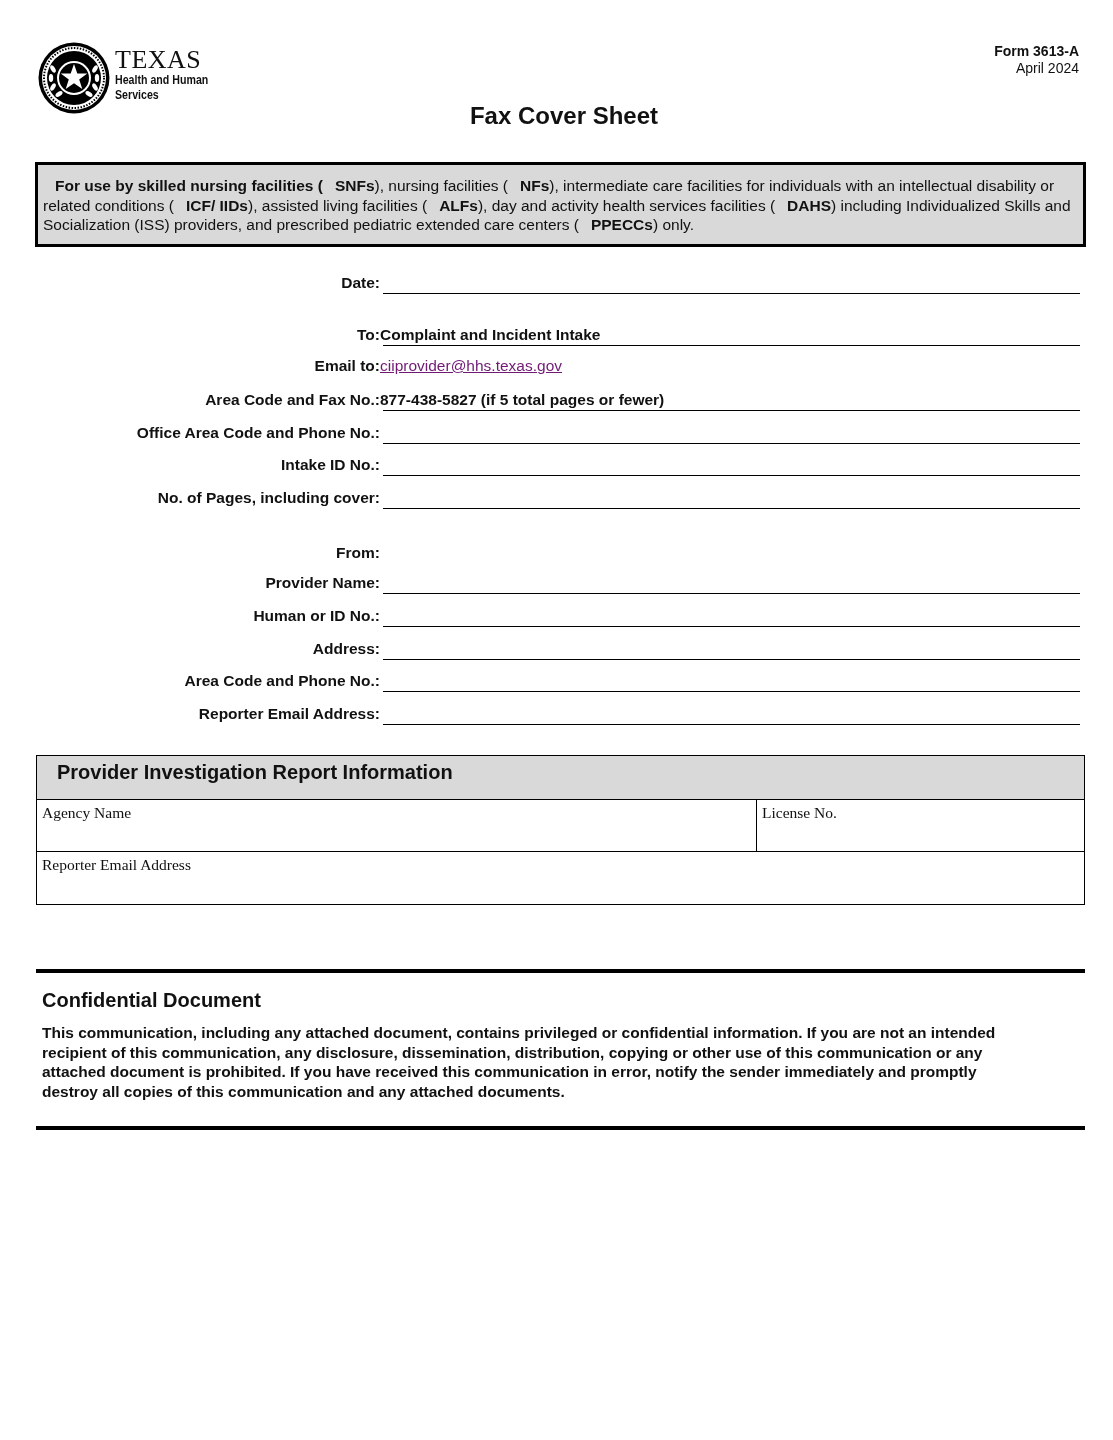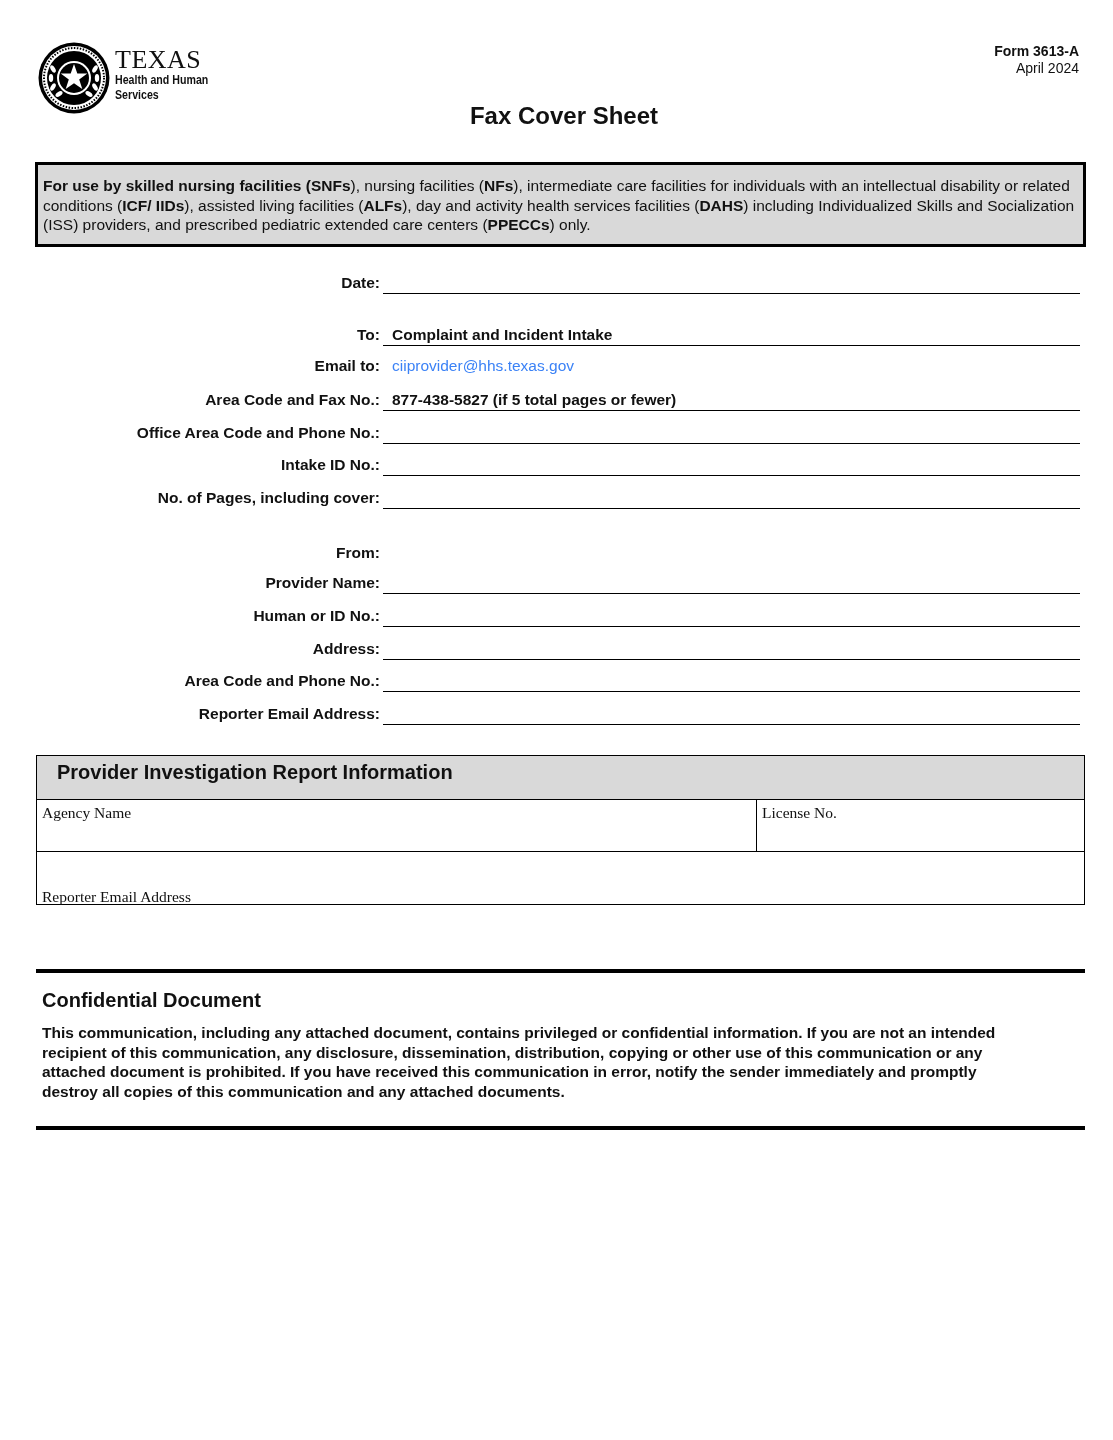--- a/index.html
+++ b/index.html
@@ -12,37 +12,37 @@
   .logo-texas { font-family: "Liberation Serif", serif; font-size: 26px; letter-spacing: 0.5px; display: block; margin-top: -6px; }
   .logo-sub { font-family: "Liberation Sans", sans-serif; font-size: 12.5px; font-weight: bold; display: block; transform: scaleX(0.85); transform-origin: left; line-height: 15px; }
 
   .form-id { position: absolute; right: 34px; top: 43px; text-align: right; font-size: 14px; line-height: 17px; }
   .form-id .num { font-weight: bold; display: block; }
   .form-id .date { display: block; }
 
   .title { position: absolute; left: 0; width: 1128px; top: 102px; text-align: center; font-size: 24px; font-weight: bold; }
 
   .notice { position: absolute; left: 35px; top: 162px; width: 1051px; height: 85px; background: #d9d9d9; border: 3px solid #000; padding: 11px 5px 0 5px; font-size: 15.5px; line-height: 19.5px; }
-  .notice b { font-weight: bold; }
+  .notice b { font-weight: bold; margin-left: 12px; }
 
   .field { position: absolute; left: 0; width: 1080px; height: 24px; text-align: right; }
   .field .lbl { position: absolute; right: 700px; bottom: 2px; font-size: 15.5px; font-weight: bold; white-space: nowrap; }
   .field .line { position: absolute; left: 383px; right: 0; bottom: 0; height: 24px; border-bottom: 1.3px solid #000; }
   .field .line.noline { border-bottom: none; }
-  .field .val { position: absolute; left: 392px; bottom: 2px; font-size: 15.5px; font-weight: bold; white-space: nowrap; }
-  .field .link { font-weight: normal; color: #3b82f6; }
+  .field .val { position: absolute; left: 380px; bottom: 2px; font-size: 15.5px; font-weight: bold; white-space: nowrap; }
+  .field .link { font-weight: normal; color: #701a75; text-decoration: underline; }
 
   .pir { position: absolute; left: 36px; top: 755px; width: 1049px; border: 1px solid #000; }
   .pir-head { height: 44px; background: #d9d9d9; border-bottom: 1px solid #000; font-size: 20px; font-weight: bold; padding: 5px 0 0 20px; }
   .pir-row { display: flex; height: 52px; border-bottom: 1px solid #000; }
   .pir-row:last-child { border-bottom: none; height: 52px; }
   .pir-cell { font-size: 15.5px; padding: 4px 5px; font-family: Liberation Serif, serif; }
   .pir-cell.left { width: 720px; border-right: 1px solid #000; }
   .pir-cell.right { flex: 1; }
-  .pir-cell.full { flex: 1; margin-top: 32px; }
+  .pir-cell.full { flex: 1; }
 
   .rule { position: absolute; left: 36px; width: 1049px; height: 4px; background: #000; }
   .conf-title { position: absolute; left: 42px; top: 989px; font-size: 20px; font-weight: bold; }
   .conf-body { position: absolute; left: 42px; top: 1023px; width: 960px; font-size: 15.5px; font-weight: bold; line-height: 19.7px; }
 </style>
 </head>
 <body>
 
 <div class="logo">
   <svg viewBox="0 0 74 74">

